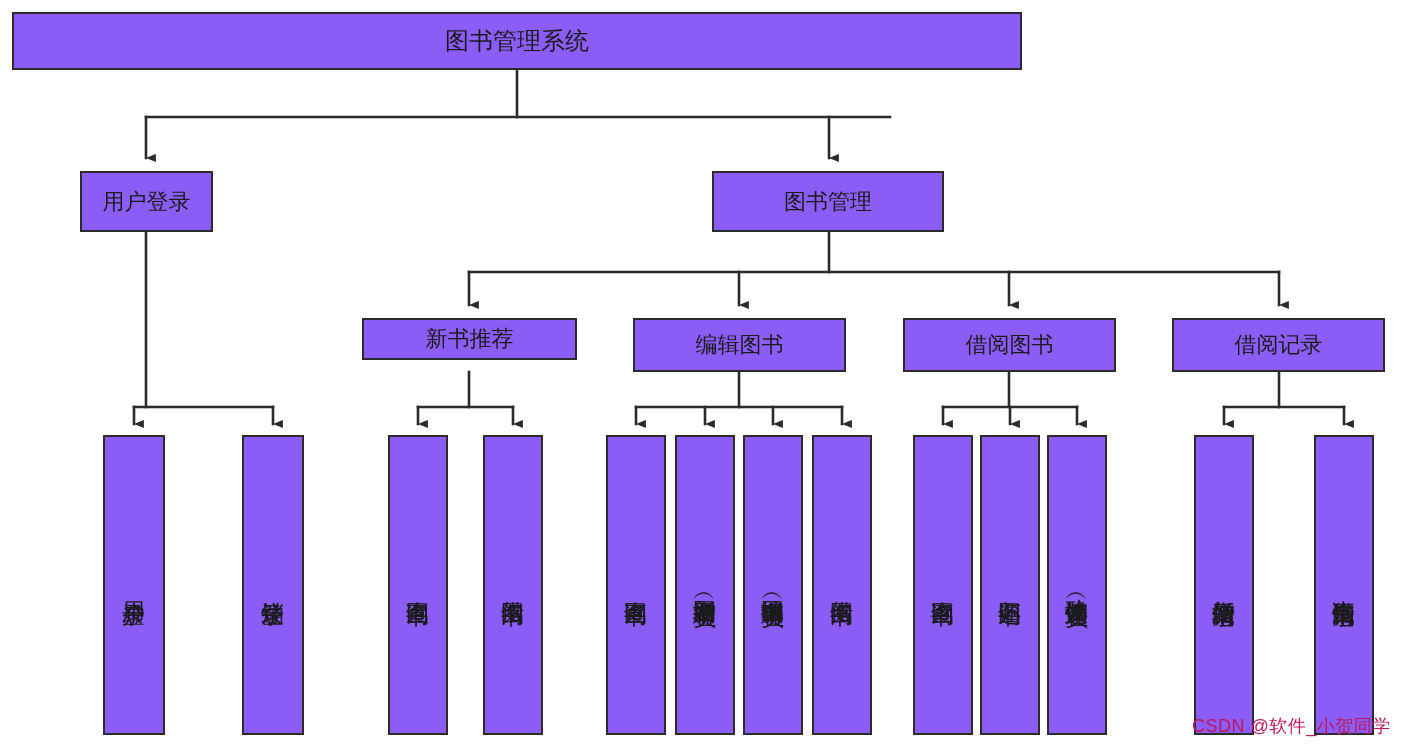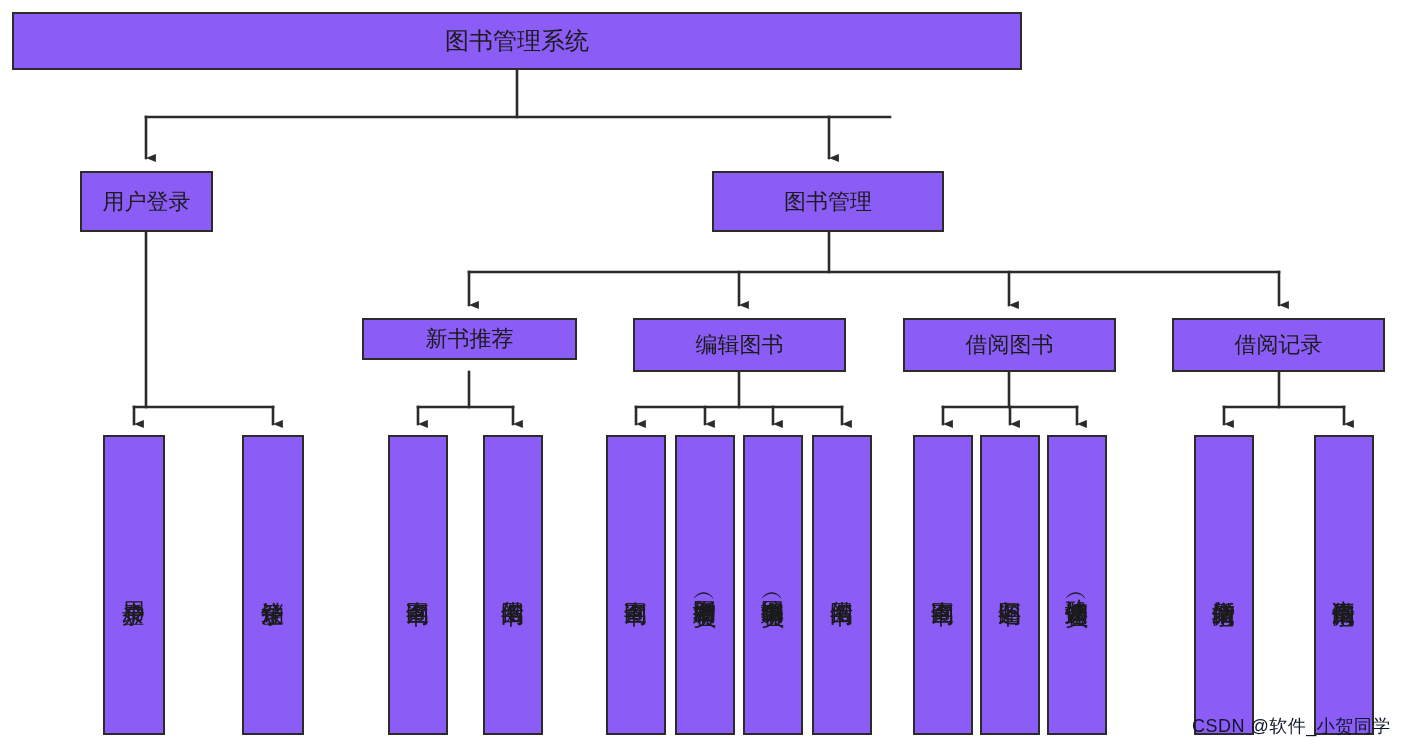--- a/index.html
+++ b/index.html
@@ -44,21 +44,21 @@
   .node.leaf .lbl{
     writing-mode:vertical-rl;
     text-orientation:upright;
     letter-spacing:1px;
     line-height:1.05;
     white-space:normal;
   }
   .watermark{
     position:absolute;
     font-size:18px;
-    color:#0f172a;
+    color:#be185d;
     letter-spacing:0.5px;
     white-space:nowrap;
     user-select:none;
   }
 </style>
 </head>
 <body>
 
 <div id="stage">
 

